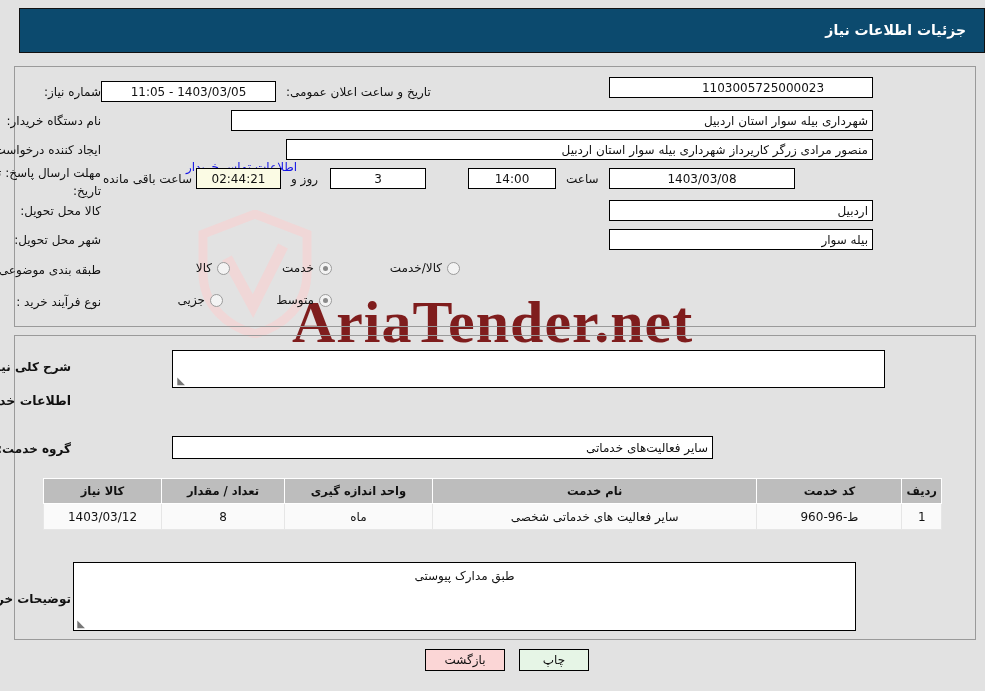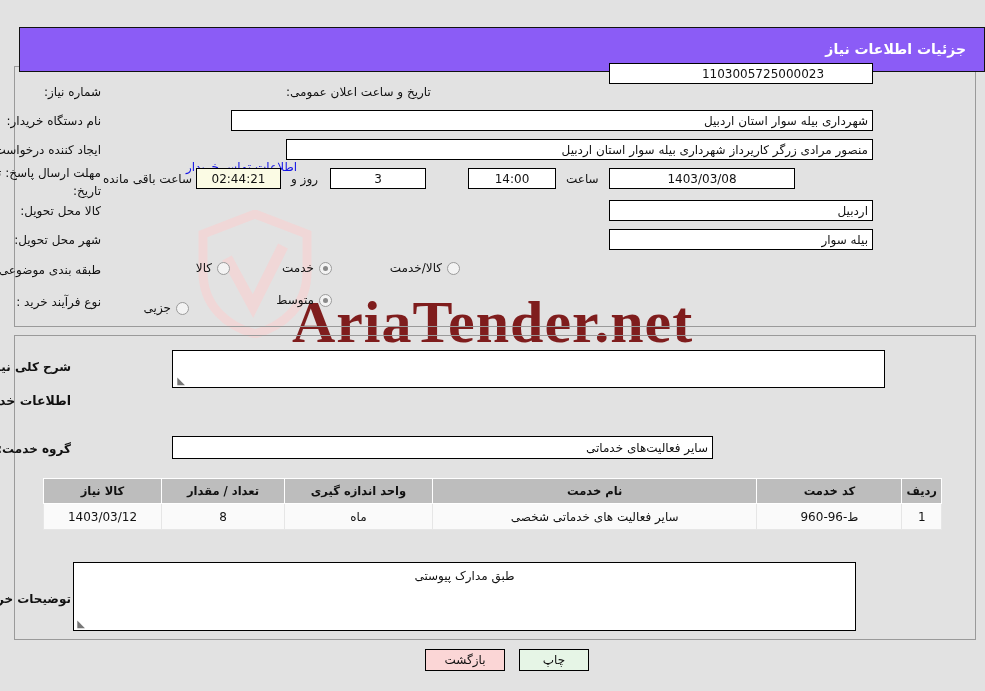--- a/index.html
+++ b/index.html
@@ -42,23 +42,23 @@
   }
   .wm-shield {
     position: absolute;
     left: 195px; top: 40px;
     width: 120px; height: 128px;
   }
 
   
   .title-bar {
     position: absolute;
-    left: 19px; top: 27px;
+    left: 19px; top: 8px;
     width: 966px; height: 45px;
-    background: #8b5cf6;
+    background: #0c4a6e;
     border: 1px solid #111;
     z-index: 3;
   }
   .title-bar .t {
     position: absolute;
     right: 18px; top: 13px;
     color: #ffffff;
     font-size: 14px;
     font-weight: bold;
   }
@@ -228,23 +228,24 @@
     <div class="wm-text">AriaTender.net</div>
   </div>
 
   <div class="title-bar">
     <div class="t">جزئیات اطلاعات نیاز</div>
   </div>
 
   <div class="panel" id="panel-top"></div>
 
   <div class="lbl" style="right:884px; top:85px;">شماره نیاز:</div>
-  <div class="val-box center" style="left:609px; top:63px; width:264px; height:21px;padding-left:48px;">1103005725000023</div>
+  <div class="val-box center" style="left:609px; top:77px; width:264px; height:21px;padding-left:48px;">1103005725000023</div>
 
   <div class="lbl" style="left:286px; top:85px;">تاریخ و ساعت اعلان عمومی:</div>
+  <div class="val-box center" style="left:101px; top:81px; width:175px; height:21px;">1403/03/05 - 11:05</div>
 
   <div class="lbl" style="right:884px; top:114px;">نام دستگاه خریدار:</div>
   <div class="val-box right" style="left:231px; top:110px; width:642px; height:21px;">شهرداری بیله سوار استان اردبیل</div>
 
   <div class="lbl" style="right:884px; top:143px;">ایجاد کننده درخواست:</div>
   <div class="val-box right" style="left:286px; top:139px; width:587px; height:21px;">منصور مرادی زرگر کاریرداز شهرداری بیله سوار استان اردبیل</div>
   <div class="link" style="left:150px; top:160px;margin-left:36px;">اطلاعات تماس خریدار</div>
 
   <div class="lbl" style="right:884px; top:166px;">مهلت ارسال پاسخ: تا</div>
   <div class="lbl" style="right:884px; top:184px;">تاریخ:</div>
@@ -270,21 +271,21 @@
   <div class="radio-wrap" style="right:653px; top:261px;">
     <span class="radio on" id="r-c1"></span>
     <span class="radio-label">خدمت</span>
   </div>
   <div class="radio-wrap" style="right:525px; top:261px;">
     <span class="radio" id="r-c2"></span>
     <span class="radio-label">کالا/خدمت</span>
   </div>
 
   <div class="lbl" style="right:884px; top:295px;">نوع فرآیند خرید :</div>
-  <div class="radio-wrap" style="right:796px; top:293px;margin-top:8px;">
+  <div class="radio-wrap" style="right:762px; top:293px;">
     <span class="radio" id="r-p0"></span>
     <span class="radio-label">جزیی</span>
   </div>
   <div class="radio-wrap" style="right:653px; top:293px;">
     <span class="radio on" id="r-p1"></span>
     <span class="radio-label">متوسط</span>
   </div>
 
   <div class="panel" id="panel-bottom"></div>
 

